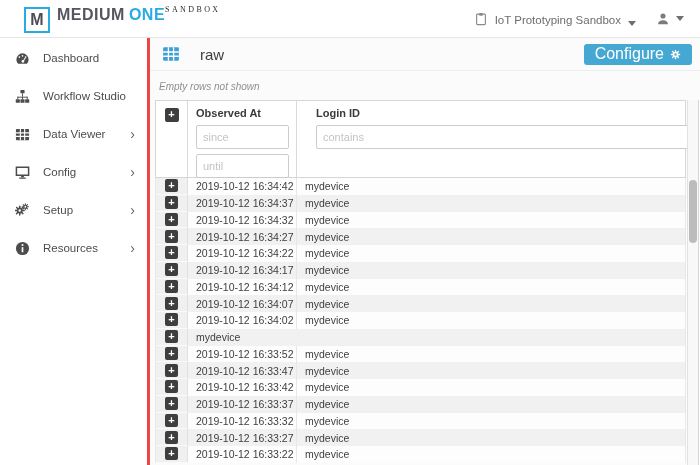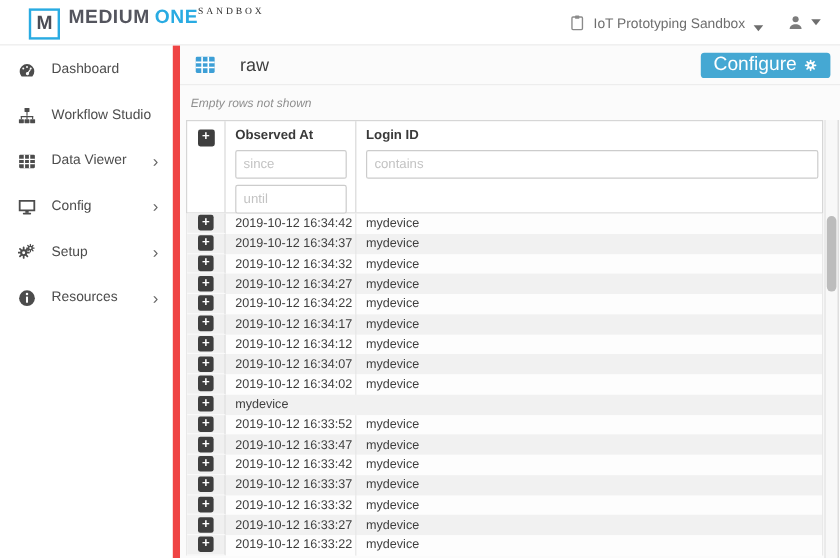--- a/index.html
+++ b/index.html
@@ -12,39 +12,39 @@
   .logo-text{display:flex;}
   .logo-main{font-size:16px;font-weight:600;letter-spacing:.5px;color:#54555e;line-height:19px;white-space:nowrap;}
   .logo-main .one{color:#29abe2;margin-left:4px;}
   .logo-sub{font-family:"Liberation Serif",serif;font-size:8px;letter-spacing:2.4px;color:#2c2c2c;text-align:right;line-height:9px;}
   .top-right{margin-left:auto;display:flex;align-items:center;margin-right:16px;color:#6e6e6e;font-size:11.5px;}
   .workspace{display:flex;align-items:flex-end;gap:7px;cursor:pointer;}
   .user-menu{display:flex;align-items:center;gap:6px;margin-left:20px;cursor:pointer;}
   .caret{width:0;height:0;border-left:4px solid transparent;border-right:4px solid transparent;border-top:5px solid #6e6e6e;display:inline-block;}
 
   
-  .sidebar{position:absolute;top:38px;left:0;width:150px;height:427px;background:#fff;border-right:6px solid #ef4444;box-sizing:border-box;padding-top:1px;}
+  .sidebar{position:absolute;top:38px;left:0;width:150px;height:427px;background:#fff;border-right:3px solid #ef4444;box-sizing:border-box;padding-top:1px;}
   .side-item{height:38px;display:flex;align-items:center;padding:0 12px 0 15px;color:#4c4c4c;cursor:pointer;}
   .sicon{width:16px;display:flex;margin-right:12px;flex-shrink:0;}
   .slabel{font-size:11.5px;}
   .chev{margin-left:auto;color:#666;font-size:14px;line-height:1;}
 
   
   .main{position:absolute;top:38px;left:150px;width:550px;height:427px;background:#fbfbfb;}
   .titlebar{height:32px;display:flex;align-items:center;padding:0 8px 0 12px;border-bottom:1px solid #ededed;}
   .page-title{font-size:15px;color:#3e3e3e;margin-left:20px;}
   .configure-btn{margin-left:auto;background:#45a8d3;color:#fff;font-size:16px;height:21px;padding:0 11px;border:none;border-radius:3px;display:flex;align-items:center;gap:6px;cursor:pointer;font-family:inherit;}
   .note{font-size:10px;font-style:italic;color:#8f8f8f;padding:10px 0 0 9px;height:20px;}
 
   
   .table{position:absolute;left:5px;top:62px;width:531px;}
   .thead{display:flex;background:#fff;border:1px solid #d6d6d6;height:78px;box-sizing:border-box;}
   .th-expand{width:32px;border-right:1px solid #d9d9d9;padding-top:7px;display:flex;justify-content:center;box-sizing:border-box;flex-shrink:0;}
   .th-observed{width:109px;border-right:1px solid #d9d9d9;box-sizing:border-box;flex-shrink:0;padding-top:4px;}
-  .th-login{flex:1;padding-top:4px;}
+  .th-login{flex:1;padding-top:4px;margin-left:11px;}
   .th-label{font-size:11px;font-weight:700;color:#3a3a3a;padding:2px 0 4px 8px;}
   input.filter{display:block;border:1px solid #ccc;border-radius:2px;font-size:11px;color:#555;padding:4px 6px;margin:2px 8px 5px 8px;font-family:inherit;outline:none;box-sizing:border-box;height:24px;background:#fff;}
   .filter.w-sm{width:93px;}
   .filter.w-lg{width:377px;}
   input.filter::placeholder{color:#c3c3c3;}
   .tbody{border-left:1px solid #e9e9e9;border-right:1px solid #e9e9e9;}
   .trow{display:flex;height:16.75px;background:#fdfdfd;box-sizing:border-box;}
   .trow.alt{background:#f1f1f1;}
   .cell{display:flex;align-items:center;font-size:10.5px;color:#3e3e3e;box-sizing:border-box;}
   .cell.expand{width:32px;background:#f0f0f0;border-right:1px solid #e0e0e0;justify-content:center;border-bottom:1px solid #fafafa;flex-shrink:0;}

